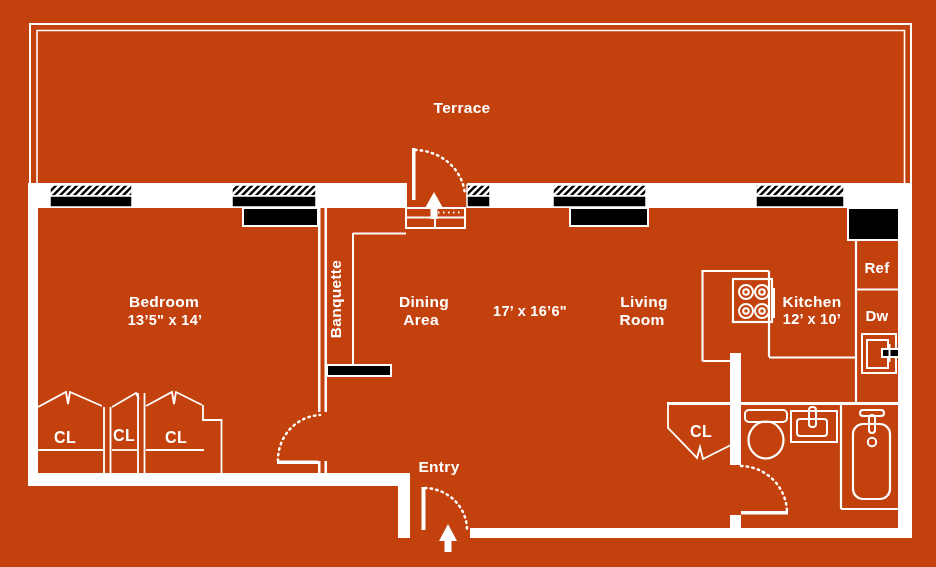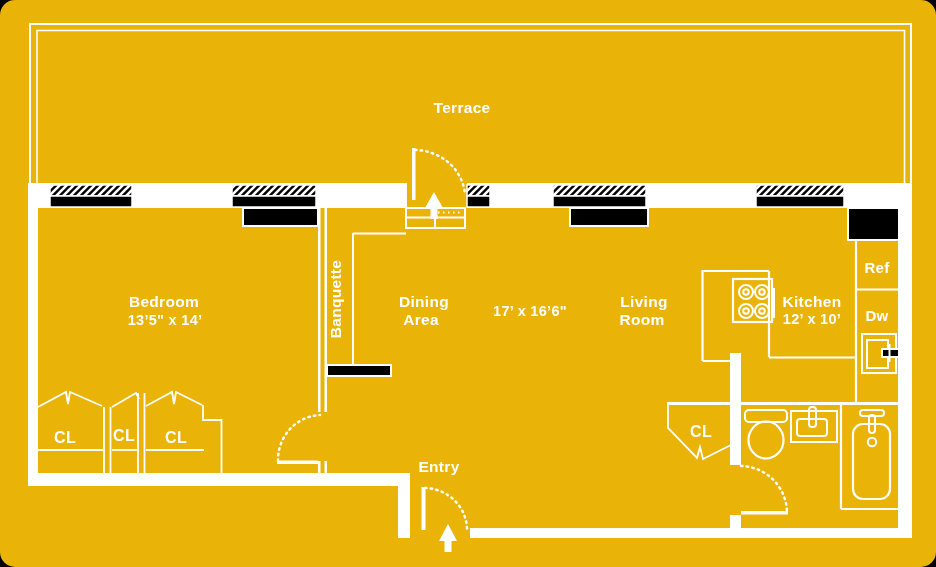--- a/index.html
+++ b/index.html
@@ -1,17 +1,17 @@
 <!DOCTYPE html>
 <html><head>
 <meta charset="utf-8">
 <style>
   html,body{margin:0;padding:0;background:#000;}
-  .stage{position:relative;width:936px;height:567px;background:#eab308;overflow:hidden;
-         font-family:"Liberation Sans",sans-serif;border-radius:15px;}
+  .stage{position:relative;width:936px;height:567px;background:#c2410c;overflow:hidden;
+         font-family:"Liberation Sans",sans-serif;}
   svg{position:absolute;top:0;left:0;}
   text{fill:#fff;font-family:"Liberation Sans",sans-serif;font-weight:600;letter-spacing:.3px;}
   .lbl{font-size:15.5px;}
   .dims{font-size:14.5px;}
   .cl{font-size:16px;font-weight:700;}
   .small{font-size:15px;}
 </style>
 </head>
 <body>
 

